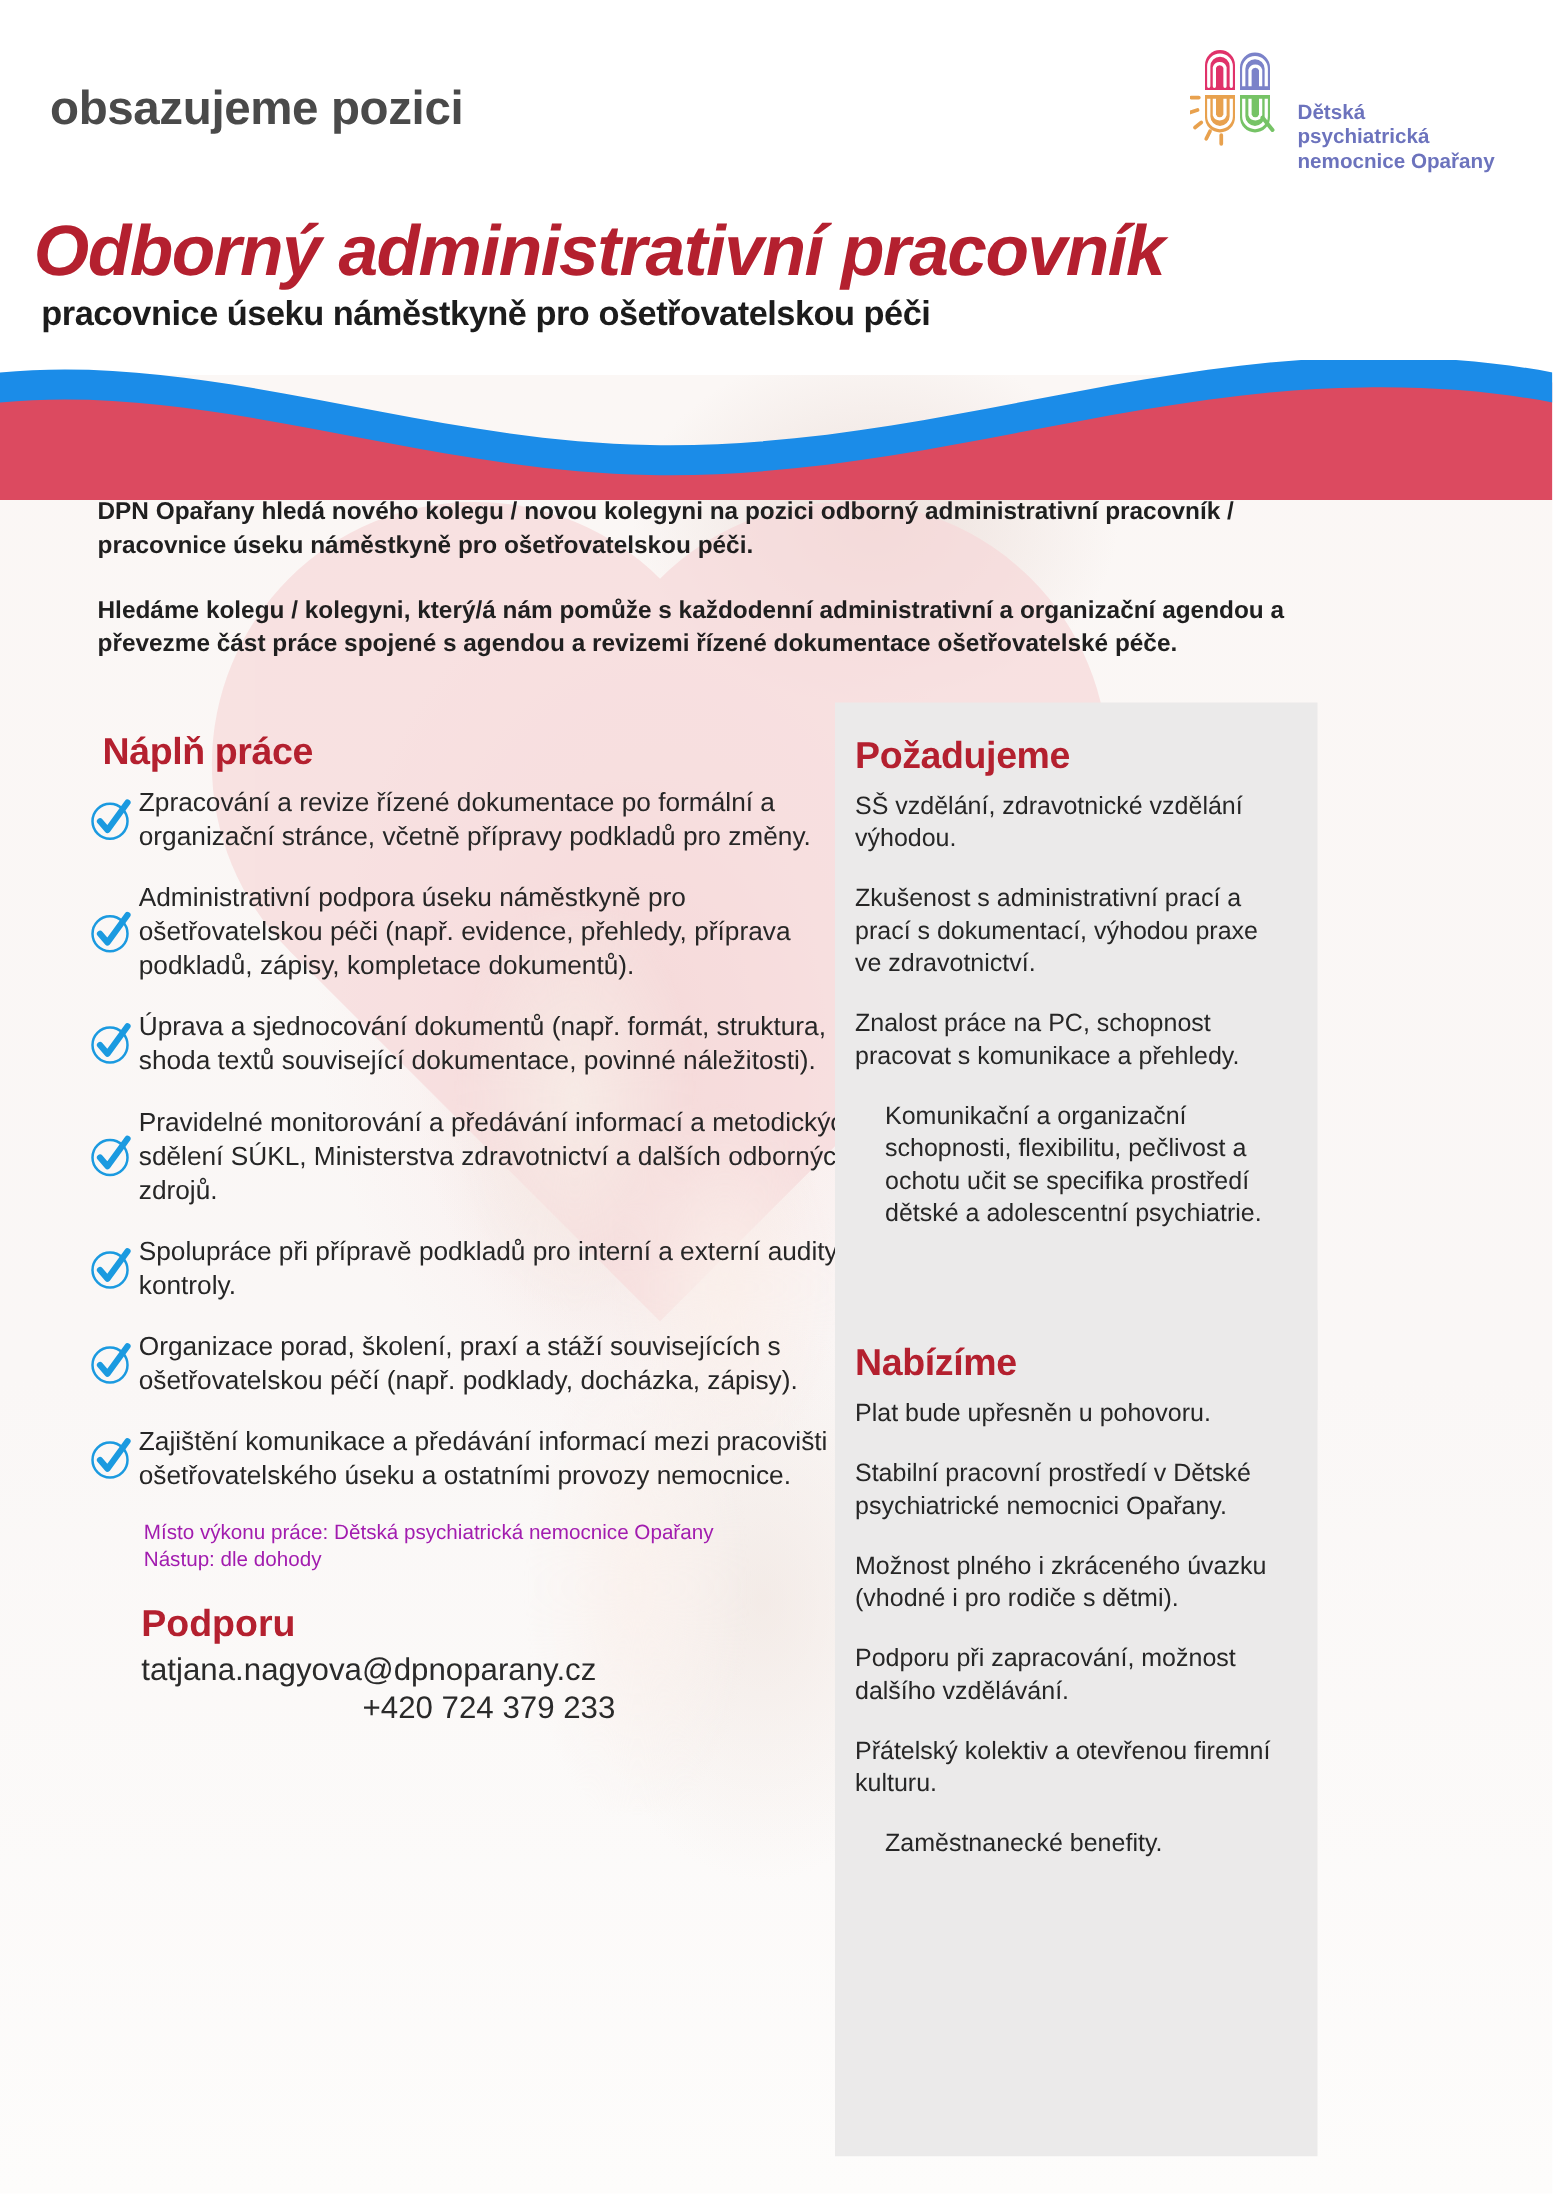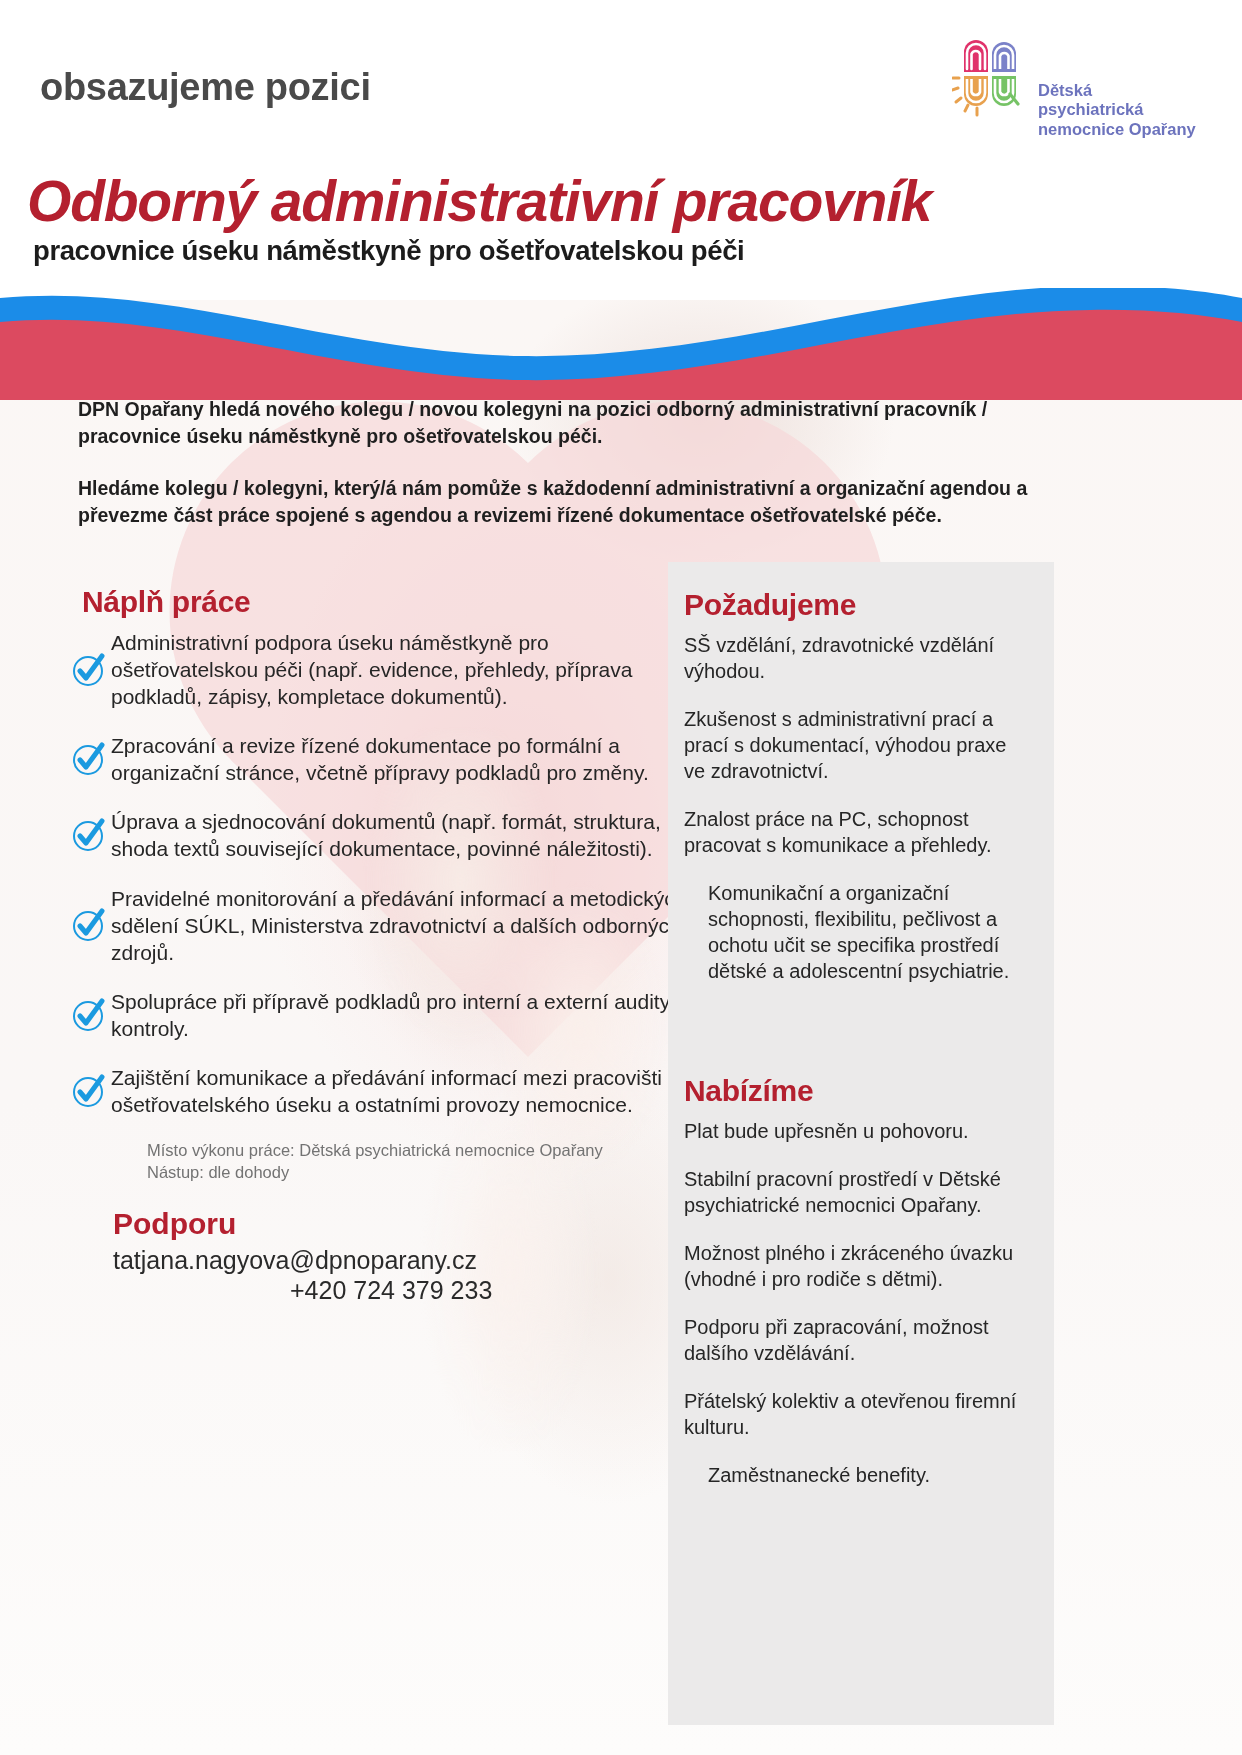--- a/index.html
+++ b/index.html
@@ -93,21 +93,21 @@
     min-height:46px;
   }
   .duty .check{
     position:absolute; left:38px; top:50%; transform:translateY(-50%);
     width:34px; height:34px;
   }
   .duty .txt{
     font-size:21px; color:#262626; line-height:1.29;
   }
   #meta{
-    margin:6px 0 0 113px; font-size:16.5px; color:#737373; line-height:1.3;
+    margin:6px 0 0 81px; font-size:16.5px; color:#a21caf; line-height:1.3;
   }
   #contact-head{
     font-size:30px; font-weight:bold; color:#b4202f; margin:24px 0 4px 79px;
   }
   #contact-email{
     margin:0 0 0 79px; font-size:25px; color:#2a2a2a; line-height:1.2;
   }
   #contact-phone{
     margin:0 0 0 256px; font-size:25px; color:#2a2a2a; line-height:1.2;
   }
@@ -191,55 +191,62 @@
 </div>
 
 <div id="left-col">
   <div class="section-head">Náplň práce</div>
 
   <div class="duty">
     <svg class="check" viewBox="0 0 34 34">
       <circle cx="16" cy="18" r="14" fill="none" stroke="#1b9ae0" stroke-width="2"></circle>
       <path d="M8,18 L14,25 L30,3" fill="none" stroke="#1b9ae0" stroke-width="5" stroke-linecap="round" stroke-linejoin="round"></path>
     </svg>
+    <div class="txt">Zpracování a revize řízené dokumentace po formální a organizační stránce, včetně přípravy podkladů pro změny.</div>
+  </div>
+
+  <div class="duty">
+    <svg class="check" viewBox="0 0 34 34">
+      <circle cx="16" cy="18" r="14" fill="none" stroke="#1b9ae0" stroke-width="2"></circle>
+      <path d="M8,18 L14,25 L30,3" fill="none" stroke="#1b9ae0" stroke-width="5" stroke-linecap="round" stroke-linejoin="round"></path>
+    </svg>
     <div class="txt">Administrativní podpora úseku náměstkyně pro ošetřovatelskou péči (např. evidence, přehledy, příprava podkladů, zápisy, kompletace dokumentů).</div>
   </div>
 
   <div class="duty">
     <svg class="check" viewBox="0 0 34 34">
       <circle cx="16" cy="18" r="14" fill="none" stroke="#1b9ae0" stroke-width="2"></circle>
       <path d="M8,18 L14,25 L30,3" fill="none" stroke="#1b9ae0" stroke-width="5" stroke-linecap="round" stroke-linejoin="round"></path>
     </svg>
-    <div class="txt">Zpracování a revize řízené dokumentace po formální a organizační stránce, včetně přípravy podkladů pro změny.</div>
-  </div>
-
-  <div class="duty">
-    <svg class="check" viewBox="0 0 34 34">
-      <circle cx="16" cy="18" r="14" fill="none" stroke="#1b9ae0" stroke-width="2"></circle>
-      <path d="M8,18 L14,25 L30,3" fill="none" stroke="#1b9ae0" stroke-width="5" stroke-linecap="round" stroke-linejoin="round"></path>
-    </svg>
     <div class="txt">Úprava a sjednocování dokumentů (např. formát, struktura, shoda textů související dokumentace, povinné náležitosti).</div>
   </div>
 
   <div class="duty">
     <svg class="check" viewBox="0 0 34 34">
       <circle cx="16" cy="18" r="14" fill="none" stroke="#1b9ae0" stroke-width="2"></circle>
       <path d="M8,18 L14,25 L30,3" fill="none" stroke="#1b9ae0" stroke-width="5" stroke-linecap="round" stroke-linejoin="round"></path>
     </svg>
     <div class="txt">Pravidelné monitorování a předávání informací a metodických sdělení SÚKL, Ministerstva zdravotnictví a dalších odborných zdrojů.</div>
   </div>
 
   <div class="duty">
     <svg class="check" viewBox="0 0 34 34">
       <circle cx="16" cy="18" r="14" fill="none" stroke="#1b9ae0" stroke-width="2"></circle>
       <path d="M8,18 L14,25 L30,3" fill="none" stroke="#1b9ae0" stroke-width="5" stroke-linecap="round" stroke-linejoin="round"></path>
     </svg>
     <div class="txt">Spolupráce při přípravě podkladů pro interní a externí audity a kontroly.</div>
   </div>
 
+  <div class="duty">
+    <svg class="check" viewBox="0 0 34 34">
+      <circle cx="16" cy="18" r="14" fill="none" stroke="#1b9ae0" stroke-width="2"></circle>
+      <path d="M8,18 L14,25 L30,3" fill="none" stroke="#1b9ae0" stroke-width="5" stroke-linecap="round" stroke-linejoin="round"></path>
+    </svg>
+    <div class="txt">Organizace porad, školení, praxí a stáží souvisejících s ošetřovatelskou péčí (např. podklady, docházka, zápisy).</div>
+  </div>
 
   <div class="duty">
     <svg class="check" viewBox="0 0 34 34">
       <circle cx="16" cy="18" r="14" fill="none" stroke="#1b9ae0" stroke-width="2"></circle>
       <path d="M8,18 L14,25 L30,3" fill="none" stroke="#1b9ae0" stroke-width="5" stroke-linecap="round" stroke-linejoin="round"></path>
     </svg>
     <div class="txt">Zajištění komunikace a předávání informací mezi pracovišti ošetřovatelského úseku a ostatními provozy nemocnice.</div>
   </div>
 
   <div id="meta">

